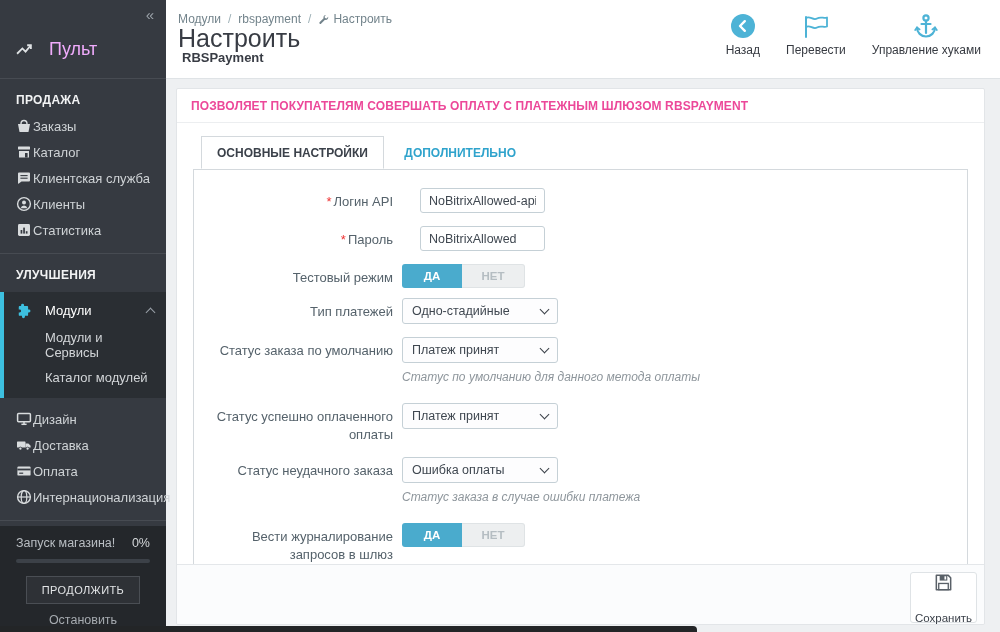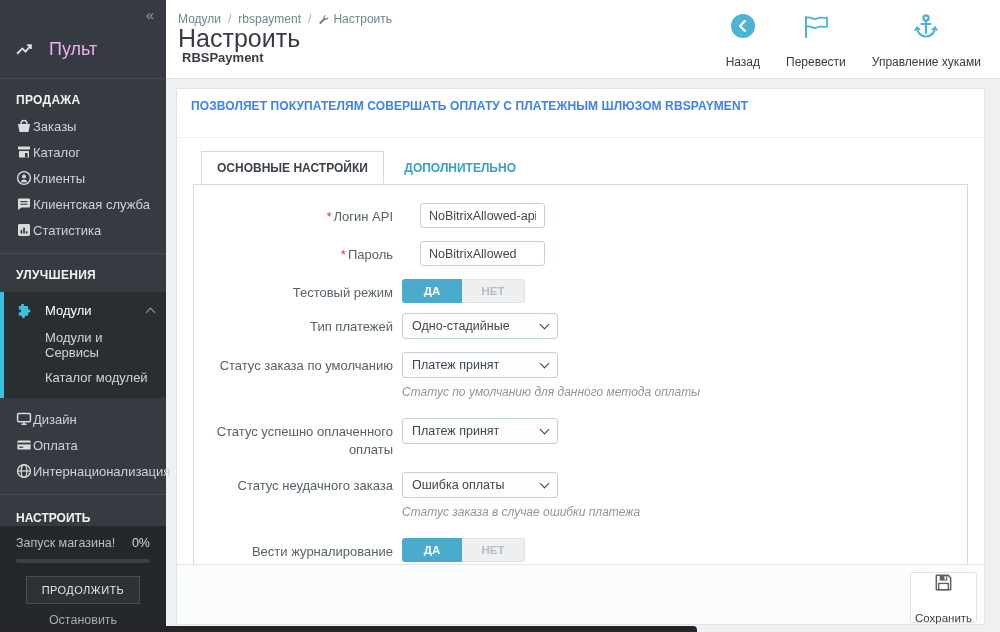--- a/index.html
+++ b/index.html
@@ -60,30 +60,30 @@
   }
   .breadcrumb { display:flex; align-items:center; gap:7px; padding:12px 0 0 12px; font-size:12px; color:#72838b; }
   .breadcrumb .sep { color:#9db0b6; }
   .crumb-last { display:flex; align-items:center; gap:4px; }
   .page-title { position:absolute; left:12px; top:26px; font-size:25px; font-weight:normal; color:#383c44; line-height:1; }
   .page-subtitle { position:absolute; left:16px; top:50px; font-size:13px; font-weight:bold; color:#383c44; }
 
   .top-actions { position:absolute; right:6px; top:12px; display:flex; align-items:flex-start; }
   .top-action { text-align:center; padding:0 13px; cursor:pointer; }
   .top-action .aicon { height:28px; display:flex; align-items:center; justify-content:center; color:#4db3d6; }
-  .top-action .alabel { margin-top:15px; font-size:12px; color:#363a41; white-space:nowrap; }
+  .top-action .alabel { margin-top:3px; font-size:12px; color:#363a41; white-space:nowrap; }
 
   
   .panel {
     position:absolute; left:176px; top:88px; width:809px; height:537px;
     background:#ffffff; border:1px solid #e2e5e8; border-radius:2px;
   }
   .panel-header {
-    padding:10px 14px 24px 14px; border-bottom:1px solid #eceef0;
-    font-size:12px; font-weight:bold; color:#3b82f6; letter-spacing:.1px;
+    padding:10px 14px 9px 14px; border-bottom:1px solid #eceef0;
+    font-size:12px; font-weight:bold; color:#ec4899; letter-spacing:.1px;
   }
   .panel-body { padding:13px 16px 0 16px; }
 
   .tabs { position:relative; z-index:2; padding-left:8px; }
   .tab { display:inline-block; padding:9px 15px 8px 15px; font-size:12px; font-weight:bold; cursor:pointer; }
   .tab.active {
     background:#fff; border:1px solid #d4d9dd; border-bottom:1px solid #ffffff;
     color:#3b414a; margin-bottom:-1px; position:relative;
   }
   .tab.inactive { color:#2fa3cc; border:1px solid transparent; }
@@ -180,36 +180,36 @@
           <rect x="2" y="2.5" width="12" height="3" rx="0.6" fill="currentColor"></rect>
           <path d="M3 7 H13 V13.5 H3 Z" fill="currentColor"></path>
           <rect x="9" y="9" width="2.6" height="4.5" fill="#363a41"></rect>
         </svg>
     </span>
     <span>Каталог</span>
   </div>
   <div class="side-item">
     <span class="ic">
       <svg viewBox="0 0 16 16" width="16" height="16">
+          <path d="M2 3.5 Q2 2.5 3 2.5 H13 Q14 2.5 14 3.5 V10.5 Q14 11.5 13 11.5 H5.5 L2.5 13.8 L2 13.4 Z" fill="currentColor"></path>
+          <line x1="4.4" y1="5.6" x2="11.6" y2="5.6" stroke="#363a41" stroke-width="1.1"></line>
+          <line x1="4.4" y1="8.2" x2="11.6" y2="8.2" stroke="#363a41" stroke-width="1.1"></line>
+        </svg>
+    </span>
+    <span>Клиентская служба</span>
+  </div>
+  <div class="side-item">
+    <span class="ic">
+      <svg viewBox="0 0 16 16" width="16" height="16">
           <circle cx="8" cy="8" r="6.4" fill="none" stroke="currentColor" stroke-width="1.4"></circle>
           <circle cx="8" cy="6.4" r="2" fill="currentColor"></circle>
           <path d="M4.6 12.2 Q5.4 9.6 8 9.6 Q10.6 9.6 11.4 12.2" fill="currentColor"></path>
         </svg>
     </span>
     <span>Клиенты</span>
-  </div>
-  <div class="side-item">
-    <span class="ic">
-      <svg viewBox="0 0 16 16" width="16" height="16">
-          <path d="M2 3.5 Q2 2.5 3 2.5 H13 Q14 2.5 14 3.5 V10.5 Q14 11.5 13 11.5 H5.5 L2.5 13.8 L2 13.4 Z" fill="currentColor"></path>
-          <line x1="4.4" y1="5.6" x2="11.6" y2="5.6" stroke="#363a41" stroke-width="1.1"></line>
-          <line x1="4.4" y1="8.2" x2="11.6" y2="8.2" stroke="#363a41" stroke-width="1.1"></line>
-        </svg>
-    </span>
-    <span>Клиентская служба</span>
   </div>
   <div class="side-item">
     <span class="ic">
       <svg viewBox="0 0 16 16" width="16" height="16">
           <rect x="2" y="2" width="12" height="12" rx="1.4" fill="currentColor"></rect>
           <rect x="4.6" y="8" width="1.7" height="3.6" fill="#363a41"></rect>
           <rect x="7.2" y="5.6" width="1.7" height="6" fill="#363a41"></rect>
           <rect x="9.8" y="9.2" width="1.7" height="2.4" fill="#363a41"></rect>
         </svg>
     </span>
@@ -239,20 +239,31 @@
 
   <div class="side-item">
     <span class="ic">
       <svg viewBox="0 0 16 16" width="16" height="16">
           <rect x="1.6" y="2.6" width="12.8" height="8.2" rx="1" fill="none" stroke="currentColor" stroke-width="1.5"></rect>
           <line x1="8" y1="10.8" x2="8" y2="13" stroke="currentColor" stroke-width="1.5"></line>
           <line x1="5.4" y1="13.3" x2="10.6" y2="13.3" stroke="currentColor" stroke-width="1.5"></line>
         </svg>
     </span>
     <span>Дизайн</span>
+  </div>
+  <div class="side-item">
+    <span class="ic">
+      <svg viewBox="0 0 16 16" width="16" height="16">
+          <rect x="1" y="4.5" width="8.5" height="6" rx="0.6" fill="currentColor"></rect>
+          <path d="M9.5 6.5 H12.4 L14.6 8.8 V10.5 H9.5 Z" fill="currentColor"></path>
+          <circle cx="4.4" cy="11.6" r="1.5" fill="currentColor" stroke="#363a41" stroke-width="0.8"></circle>
+          <circle cx="11.6" cy="11.6" r="1.5" fill="currentColor" stroke="#363a41" stroke-width="0.8"></circle>
+        </svg>
+    </span>
+    <span>Доставка</span>
   </div>
   <div class="side-item">
     <span class="ic">
       <svg viewBox="0 0 16 16" width="16" height="16">
           <rect x="1.4" y="3.4" width="13.2" height="9.2" rx="1.2" fill="currentColor"></rect>
           <rect x="1.4" y="5.6" width="13.2" height="1.8" fill="#363a41"></rect>
           <rect x="3.2" y="9.6" width="4" height="1.2" fill="#363a41"></rect>
         </svg>
     </span>
     <span>Оплата</span>

